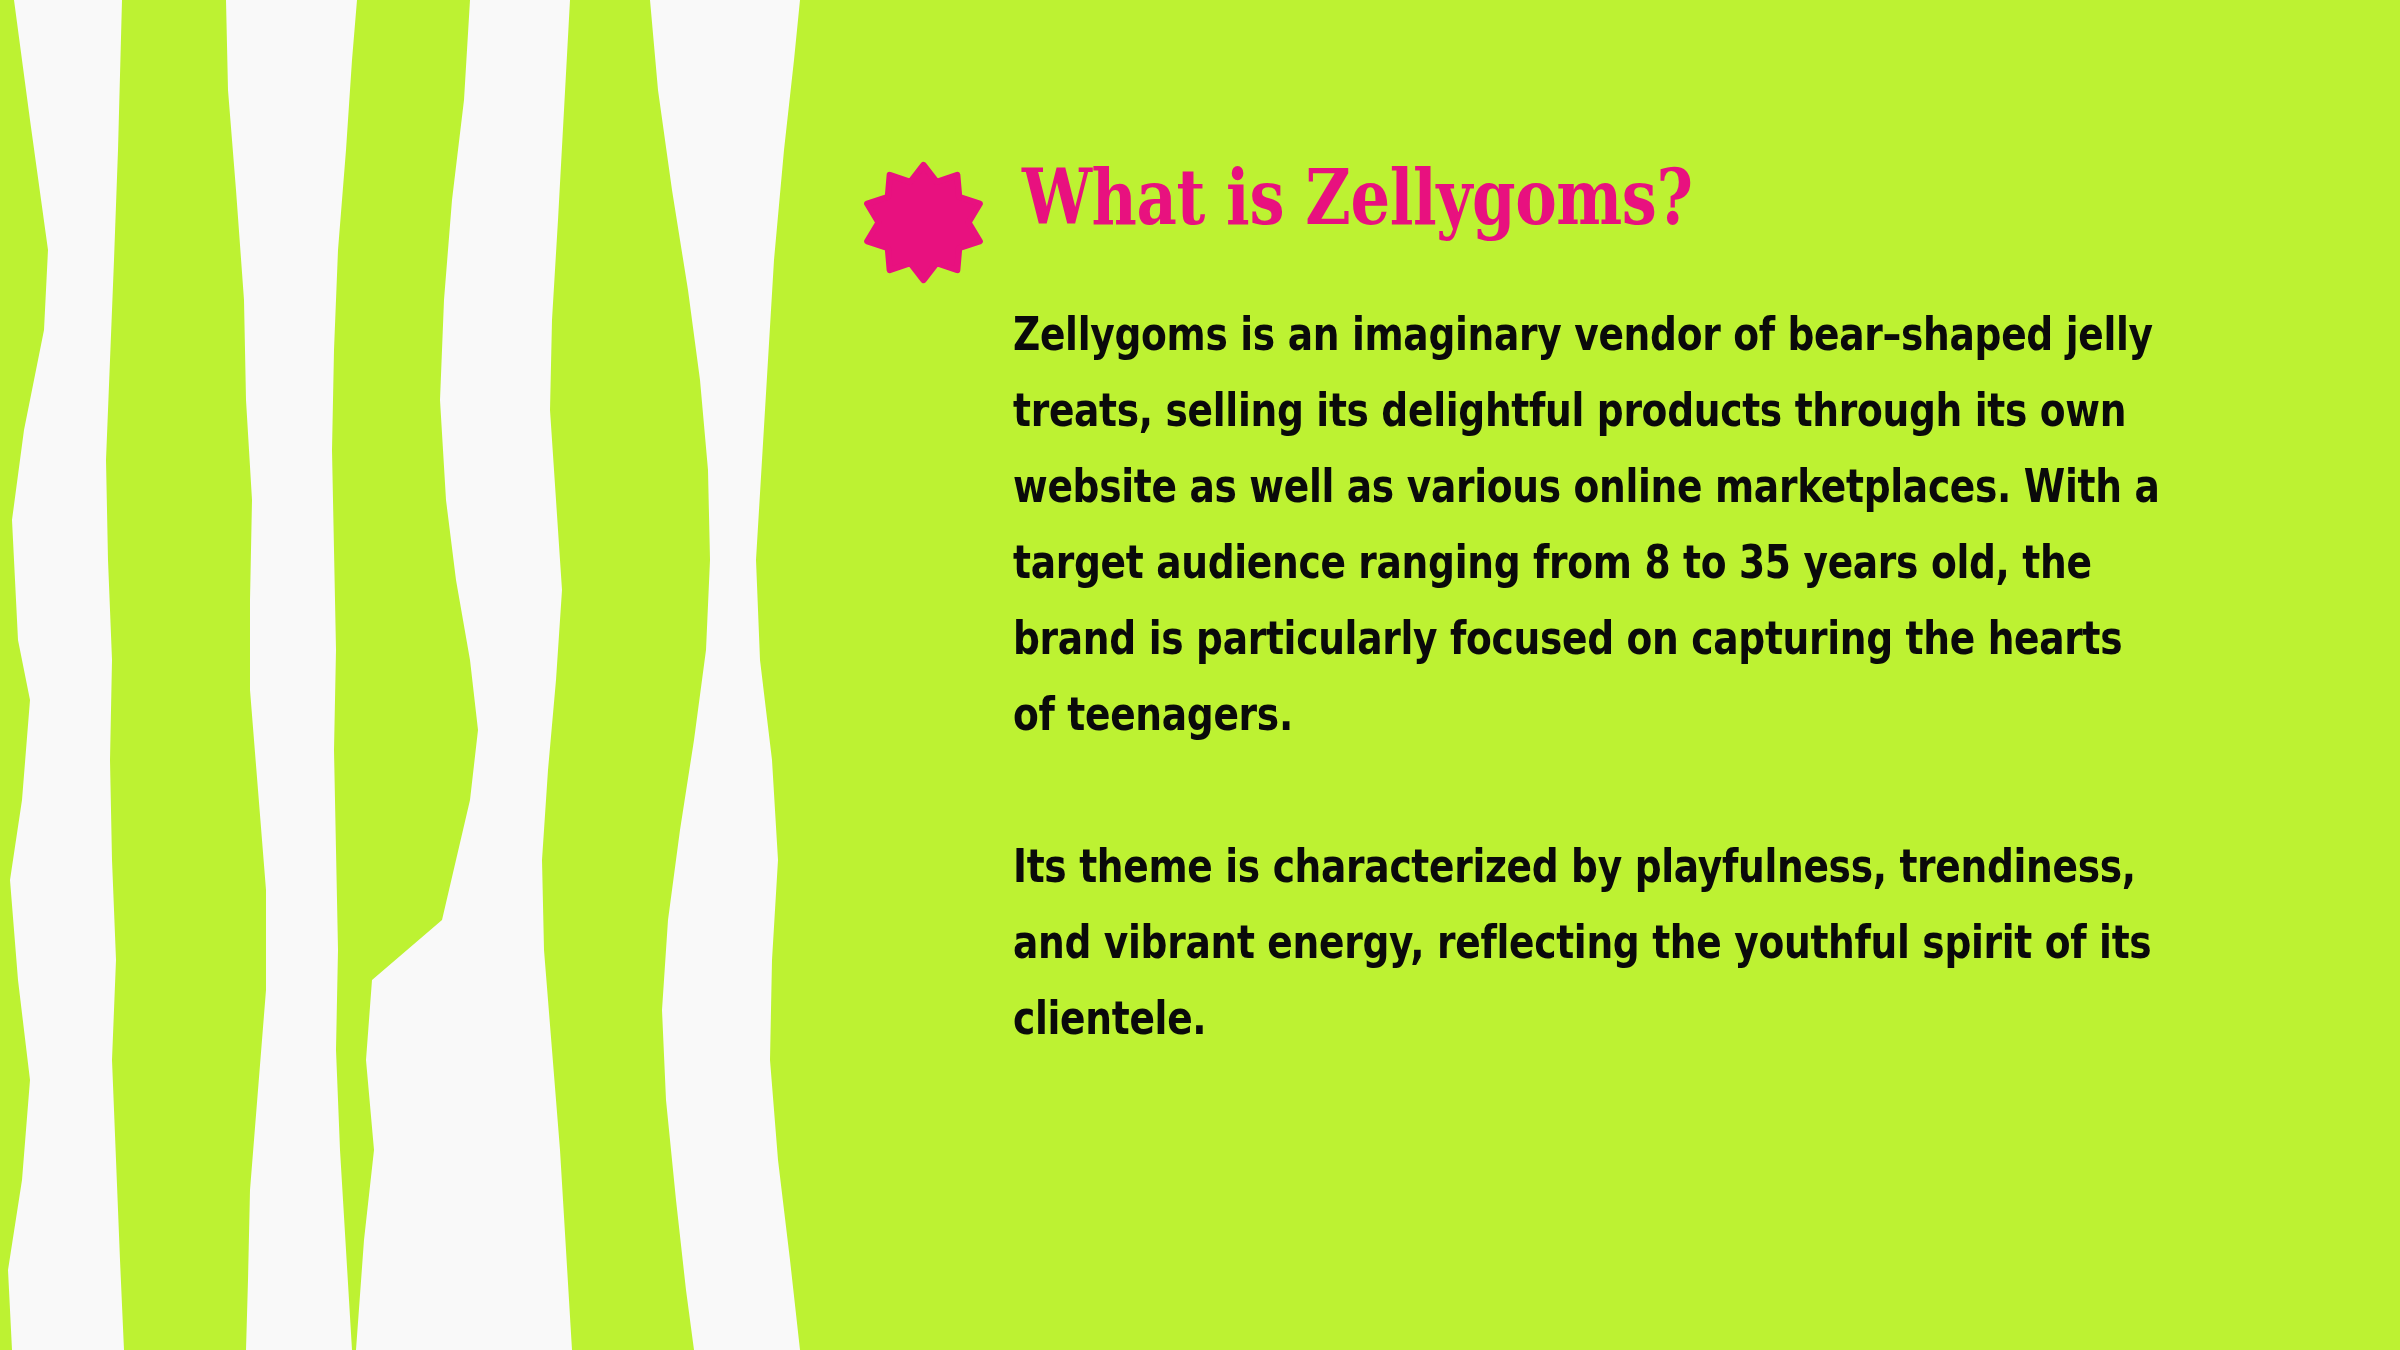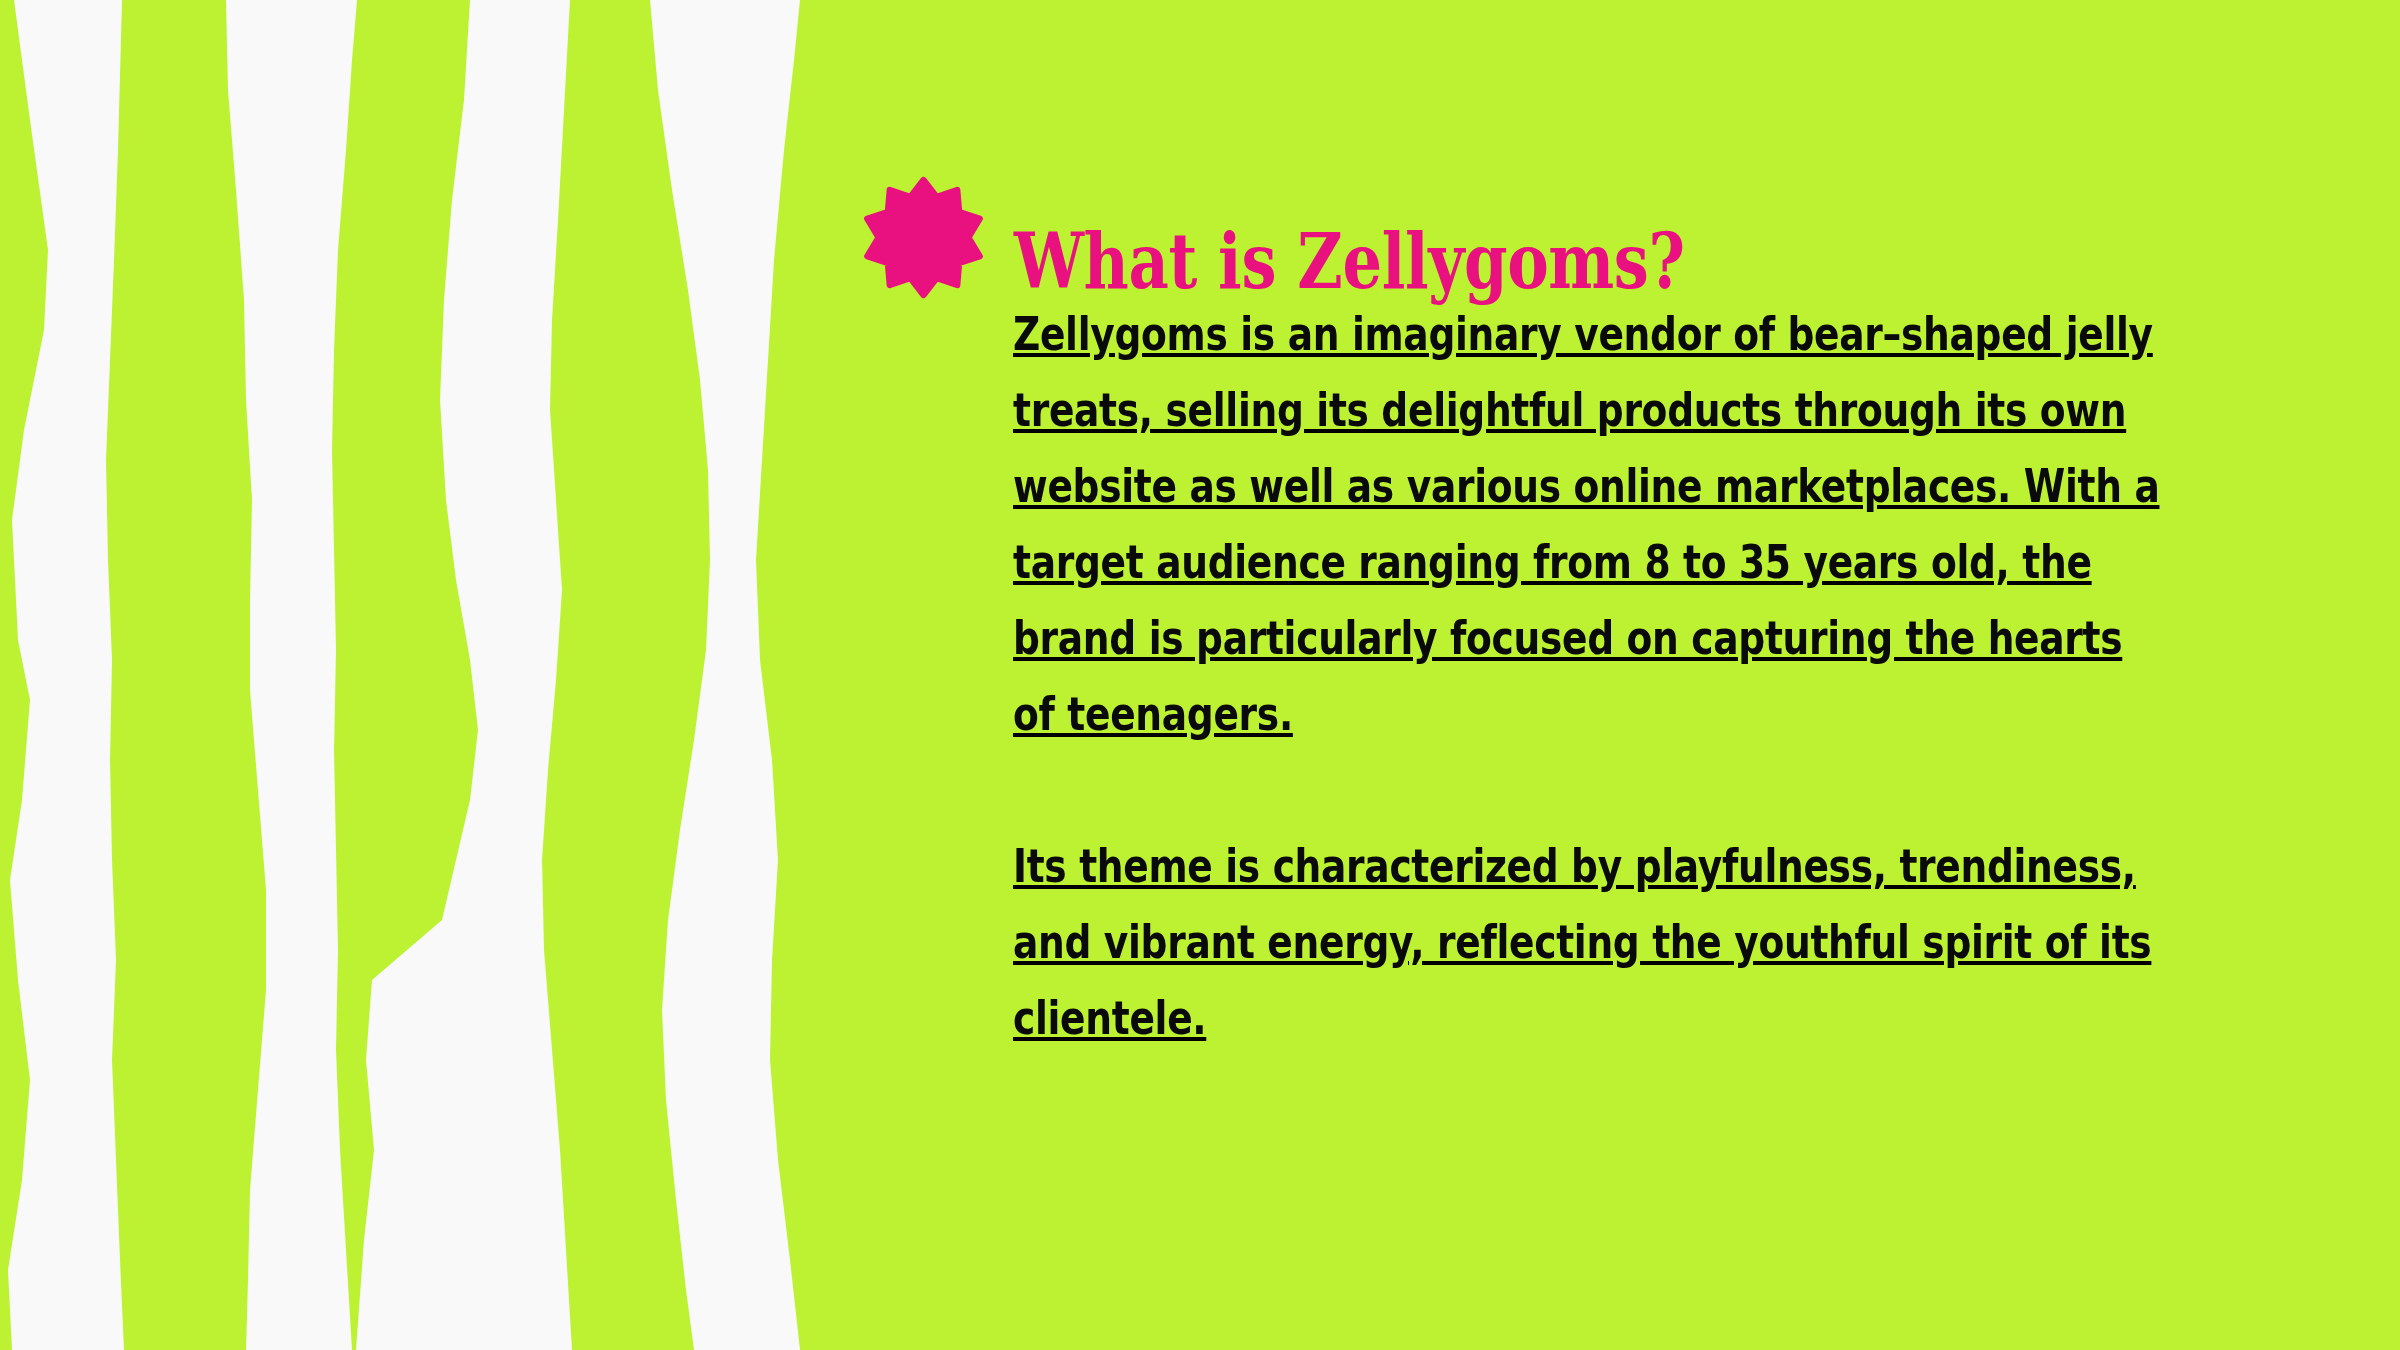--- a/index.html
+++ b/index.html
@@ -43,22 +43,22 @@
     top: 0;
     width: 1180px;
     height: 1350px;
   }
 
   .heading-row {
     position: absolute;
     left: -152px;
     top: 160px;
     display: flex;
-    align-items: flex-end;
-    gap: 28px;
+    align-items: flex-start;
+    gap: 36px;
     height: 140px;
   }
 
   .burst-icon {
     width: 125px;
     height: 125px;
     flex: 0 0 auto;
     display: block;
   }
 
@@ -73,21 +73,20 @@
     white-space: nowrap;
     transform: scaleX(0.82);
     transform-origin: left center;
   }
 
   .body-copy {
     position: absolute;
     left: 0;
     top: 296px;
     width: 1160px;
-    text-decoration: underline;
   }
 
   .para {
     margin: 0;
     font-family: "DejaVu Sans", "Liberation Sans", sans-serif;
     font-weight: bold;
     font-size: 47px;
     line-height: 76px;
     color: #0a0a0a;
     letter-spacing: -0.4px;

